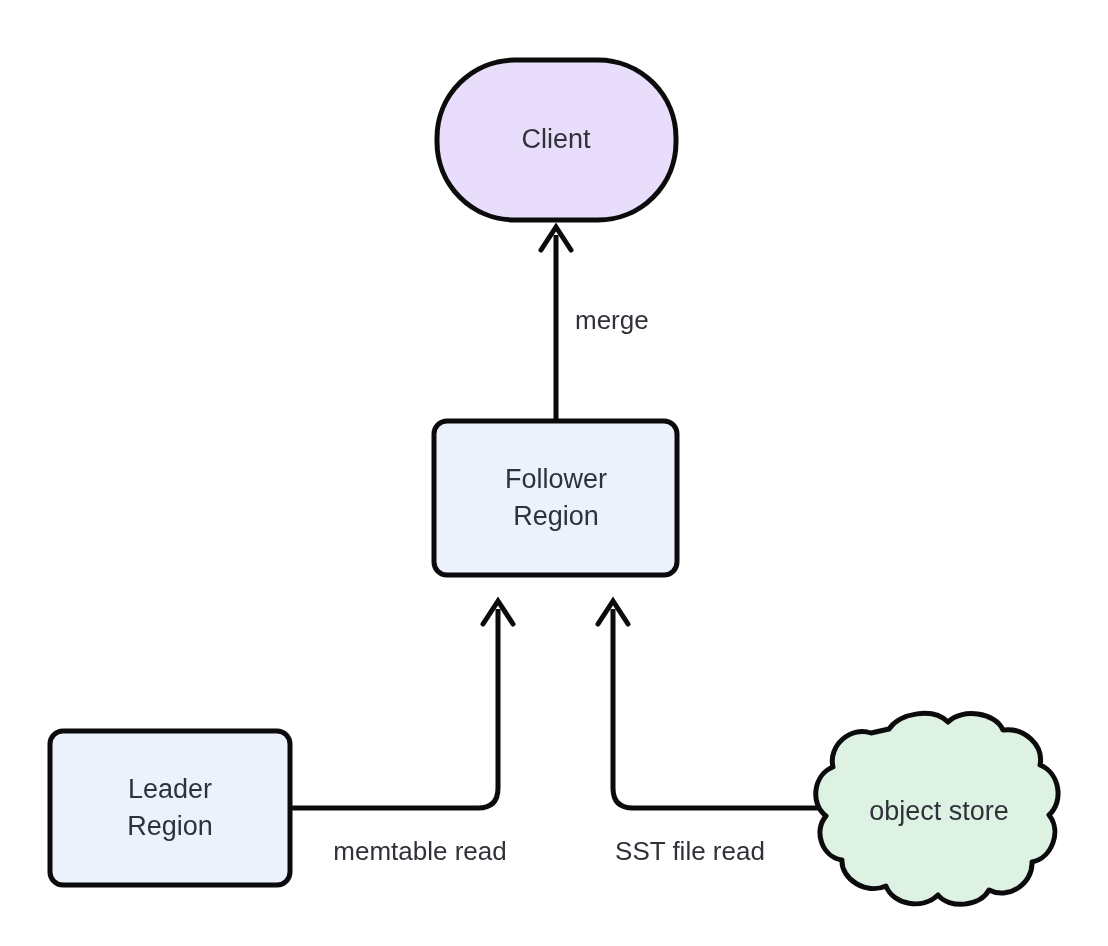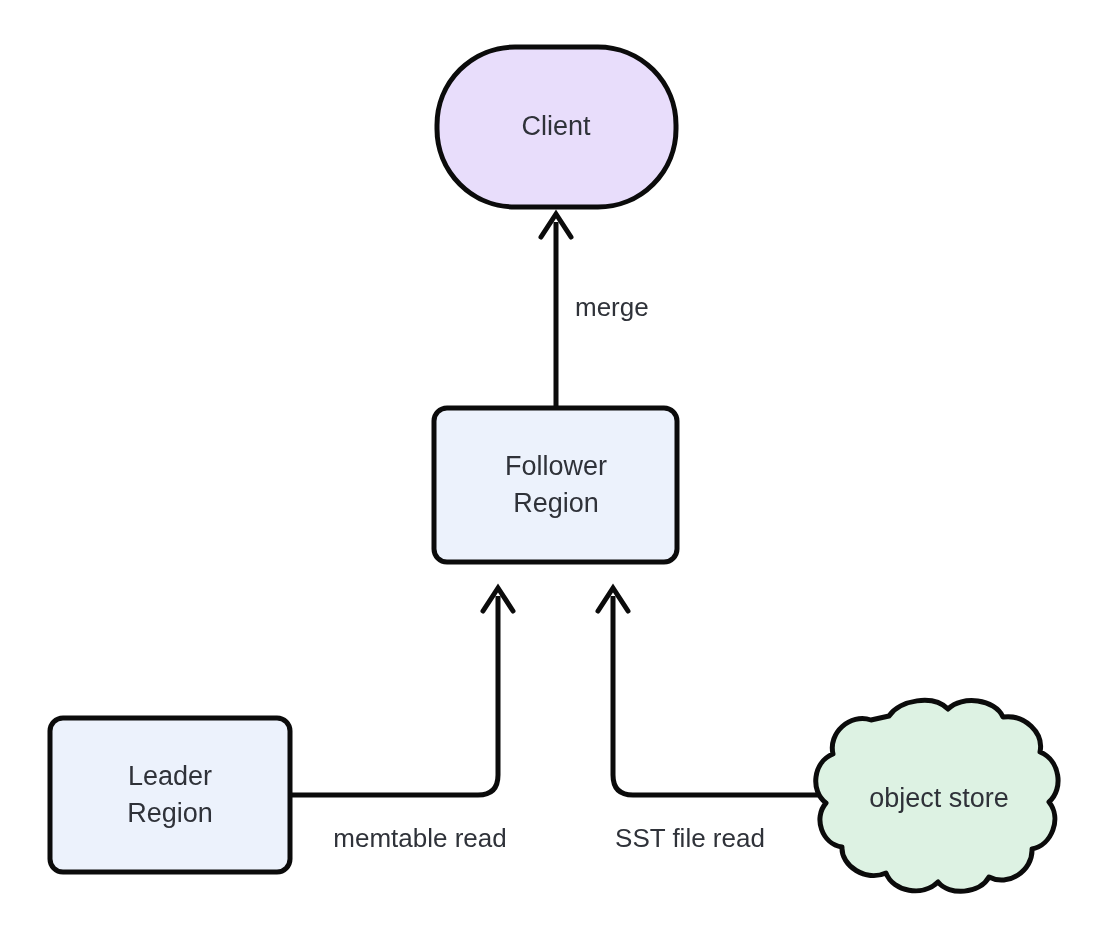--- a/index.html
+++ b/index.html
@@ -12,20 +12,21 @@
     width: 1108px;
     height: 946px;
     font-family: "Liberation Sans", "DejaVu Sans", sans-serif;
     overflow: hidden;
   }
   #diagram-root {
     position: relative;
     width: 1108px;
     height: 703px;
     background: #ffffff;
+    margin-top: 13px;
   }
   svg#diagram-svg {
     position: absolute;
     top: 0;
     left: 0;
     width: 1108px;
     height: 946px;
     display: block;
   }
   .node-shape {

